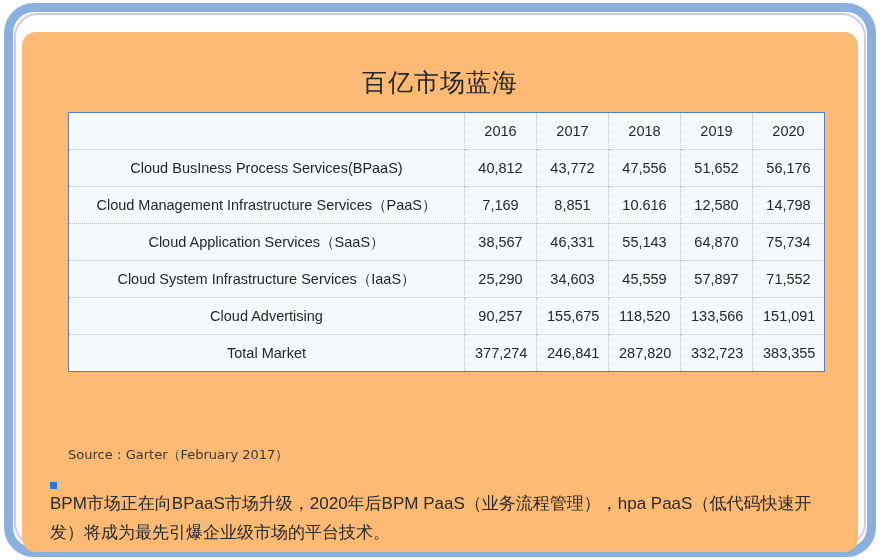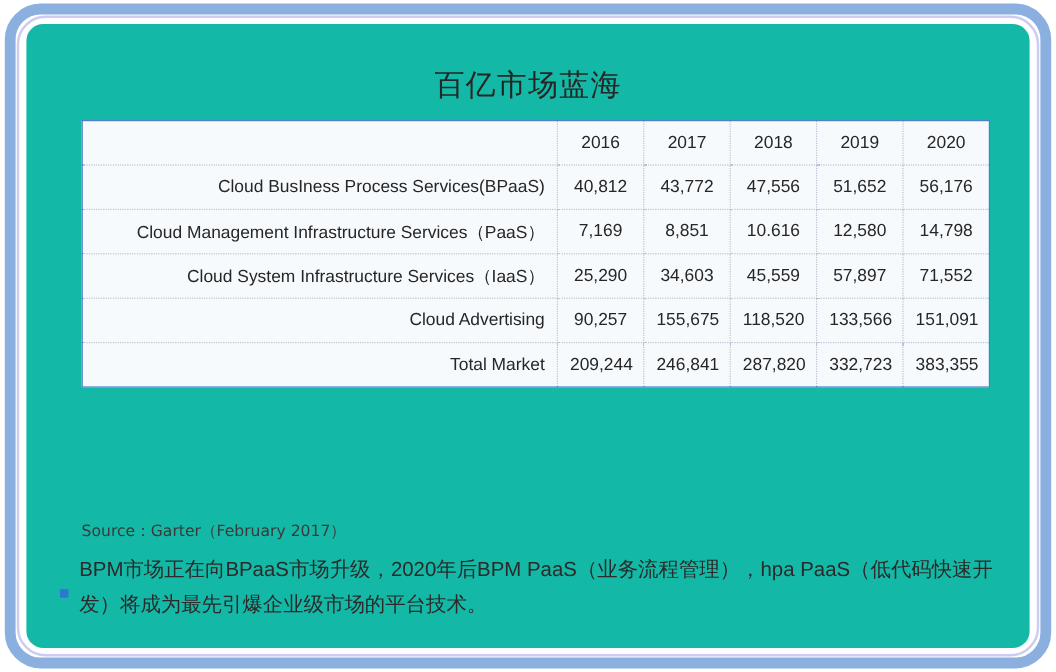--- a/index.html
+++ b/index.html
@@ -34,23 +34,23 @@
     right: 1px; bottom: 1px;
     border: 2px solid #9fa3e8;
     border-radius: 24px;
     pointer-events: none;
     opacity: 0.55;
   }
 
   
   #content-card {
     position: absolute;
-    left: 22px; top: 20px;
+    left: 22px; top: 32px;
     width: 836px; height: 520px;
-    background: #14b8a6;
+    background: #fdba74;
     border-radius: 14px;
     overflow: hidden;
   }
 
   #slide-title {
     position: absolute;
     left: 0; top: 34px;
     width: 836px;
     text-align: center;
     font-size: 25px;
@@ -81,21 +81,21 @@
     font-size: 14.5px;
     color: #262626;
     white-space: nowrap;
     overflow: hidden;
   }
   table#market-table td:last-child,
   table#market-table th:last-child { border-right: none; }
   table#market-table tr:last-child td { border-bottom: none; }
 
   th.label-col, td.label-col {
-    text-align: right;
+    text-align: center;
     width: 396px;
     border-right: 1px dotted #b9c4d2;
   }
   th.year-col, td.year-col {
     text-align: center;
     width: 72px;
   }
   thead th { font-size: 15.5px; color: #1a1a1a; }
   thead th.label-col { border-right: 1px dotted #b9c4d2; }
 
@@ -109,21 +109,22 @@
     color: #3a3a3a;
     font-family: "DejaVu Sans", sans-serif;
   }
 
   
   #bullet-block {
     position: absolute;
     left: 28px; top: 440px;
     width: 790px;
     display: flex;
-    align-items: center;
+    align-items: flex-start;
+    flex-direction: column;
   }
   #bullet-marker {
     width: 7px; height: 7px;
     background: #2e75d4;
     margin: 10px 9px 0 0;
     flex: 0 0 auto;
   }
   #bullet-text {
     font-size: 17px;
     line-height: 29px;
@@ -167,38 +168,46 @@
             </tr>
             <tr class="highlight">
               <td class="label-col">Cloud Management Infrastructure Services（PaaS）</td>
               <td class="year-col">7,169</td>
               <td class="year-col">8,851</td>
               <td class="year-col">10.616</td>
               <td class="year-col">12,580</td>
               <td class="year-col">14,798</td>
             </tr>
             <tr>
+              <td class="label-col">Cloud Application Services（SaaS）</td>
+              <td class="year-col">38,567</td>
+              <td class="year-col">46,331</td>
+              <td class="year-col">55,143</td>
+              <td class="year-col">64,870</td>
+              <td class="year-col">75,734</td>
+            </tr>
+            <tr>
               <td class="label-col">Cloud System Infrastructure Services（IaaS）</td>
               <td class="year-col">25,290</td>
               <td class="year-col">34,603</td>
               <td class="year-col">45,559</td>
               <td class="year-col">57,897</td>
               <td class="year-col">71,552</td>
             </tr>
             <tr>
               <td class="label-col">Cloud Advertising</td>
               <td class="year-col">90,257</td>
               <td class="year-col">155,675</td>
               <td class="year-col">118,520</td>
               <td class="year-col">133,566</td>
               <td class="year-col">151,091</td>
             </tr>
             <tr>
               <td class="label-col">Total Market</td>
-              <td class="year-col">209,244</td>
+              <td class="year-col">377,274</td>
               <td class="year-col">246,841</td>
               <td class="year-col">287,820</td>
               <td class="year-col">332,723</td>
               <td class="year-col">383,355</td>
             </tr>
           </tbody>
       </table>
     </div>
 
     <div id="source-note">Source：Garter（February 2017）</div>

